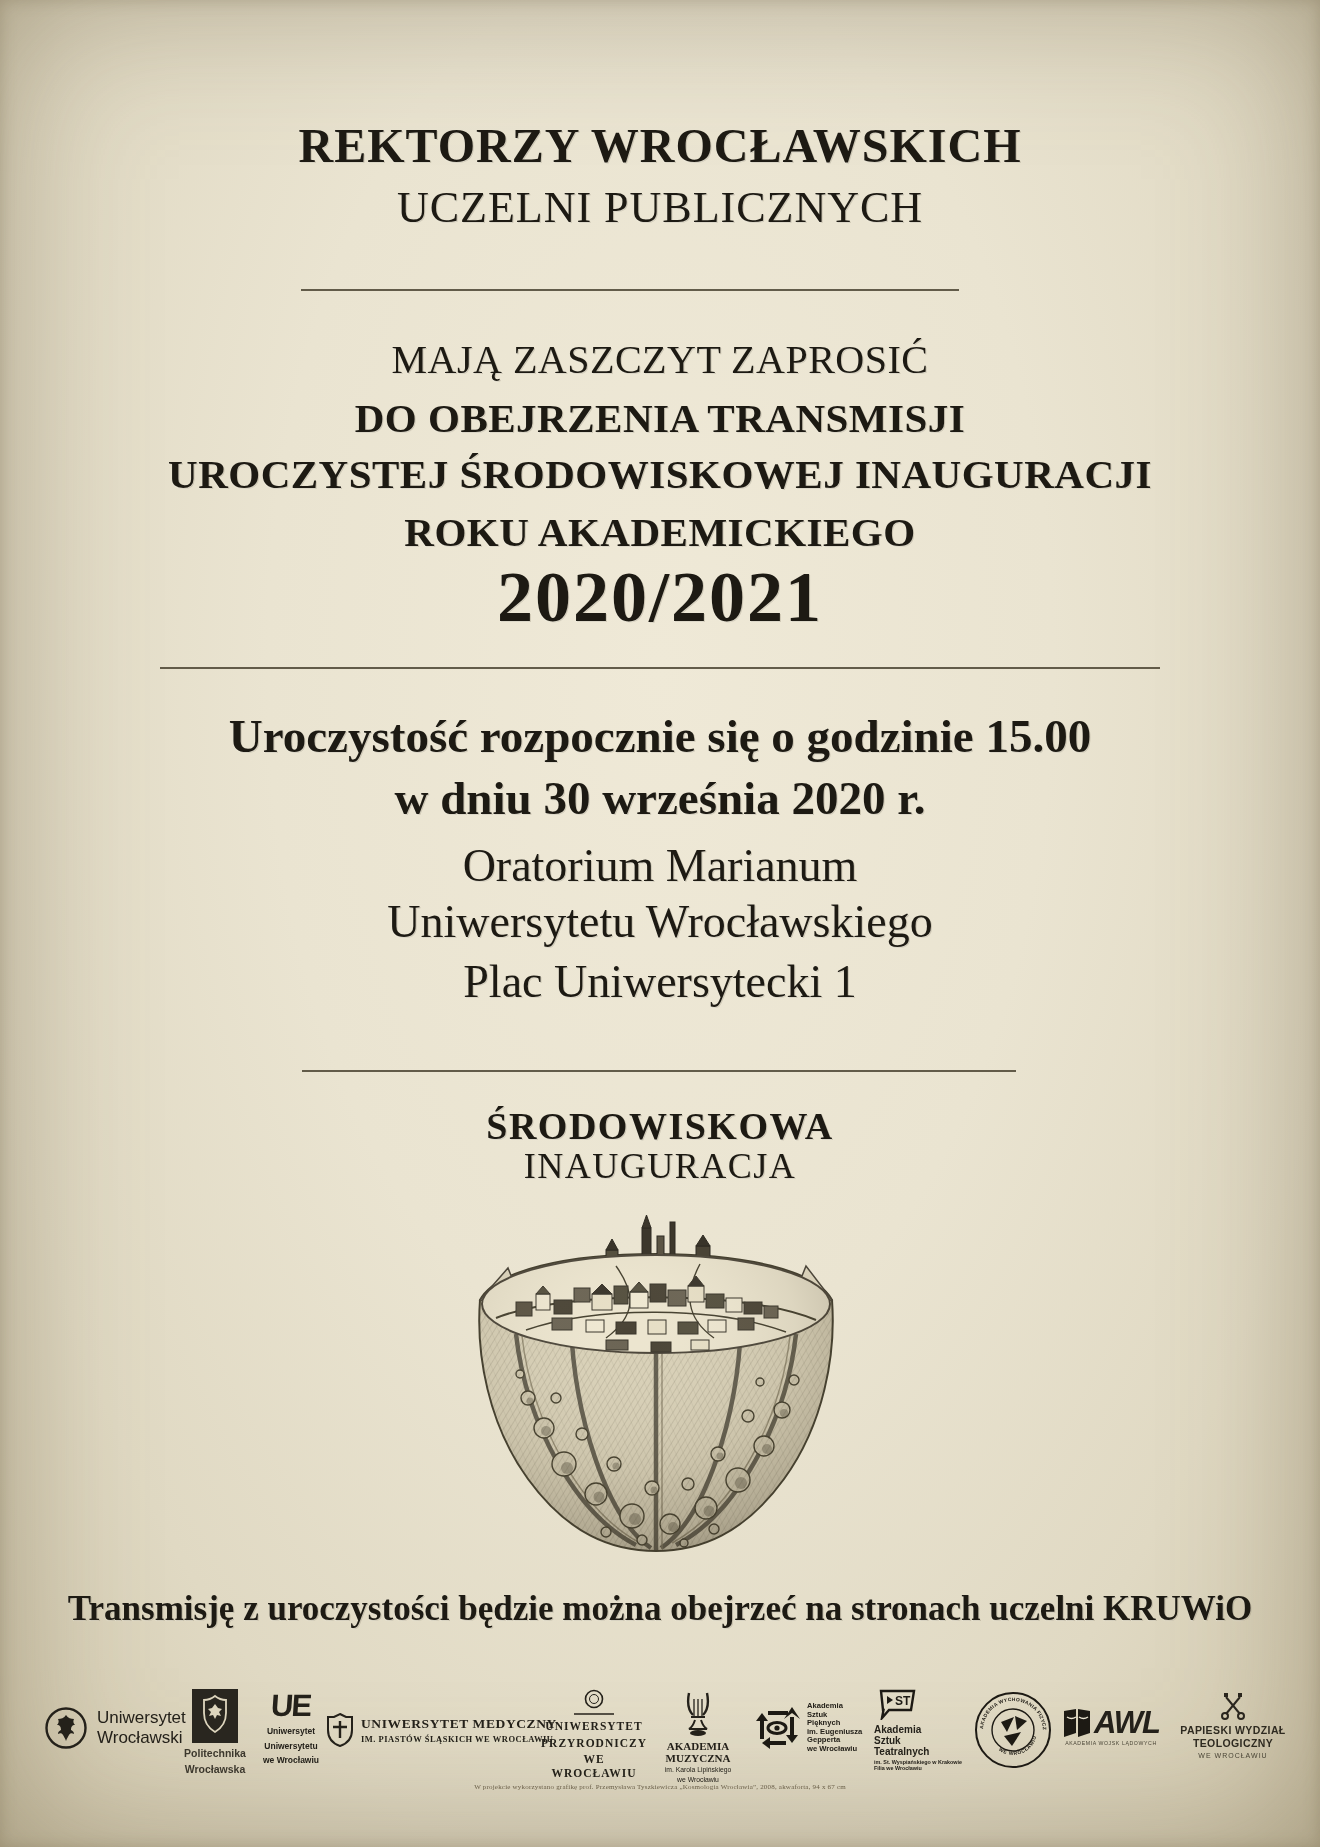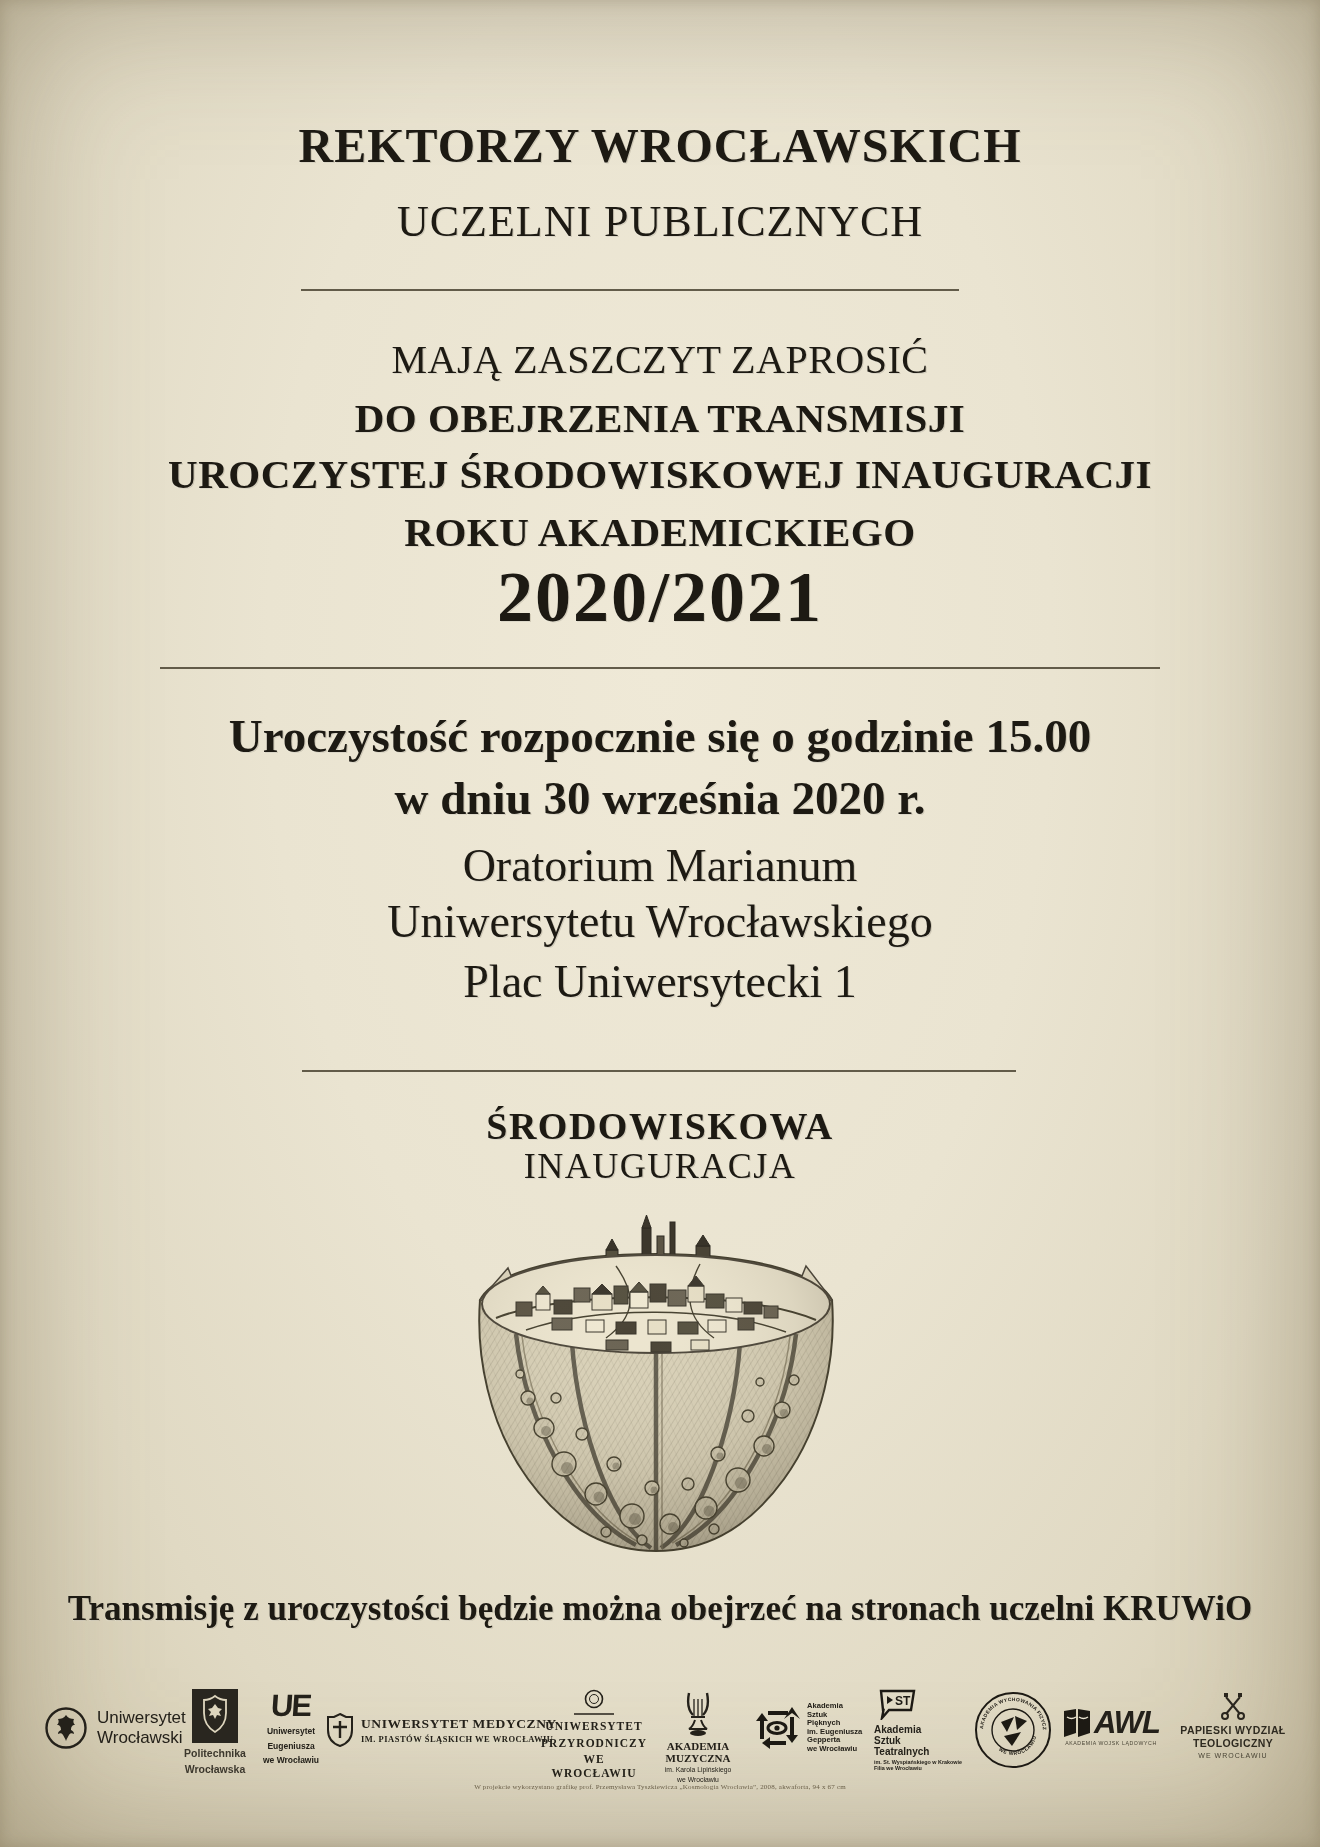--- a/index.html
+++ b/index.html
@@ -5,21 +5,21 @@
   html,body{margin:0;padding:0;background:#cfc6ac;}
   .poster{
     position:relative;width:1320px;height:1847px;overflow:hidden;
     background:radial-gradient(ellipse at 50% 36%, #efe9d7 0%, #eae4d1 42%, #e0d9c3 74%, #d2c9ae 100%);
     box-shadow:inset 0 0 150px rgba(108,96,66,.45), inset 0 0 16px rgba(108,96,66,.3);
     font-family:"Liberation Serif","DejaVu Serif",serif;color:#1d1a13;
   }
   .line{position:absolute;left:0;width:100%;text-align:center;white-space:nowrap;
         text-shadow:0 1px 1px rgba(255,255,250,.35), 1px 1px 0 rgba(60,50,30,.18);}
   .t1{top:118px;font-size:48px;font-weight:700;letter-spacing:1px;}
-  .t2{top:196px;font-size:44px;letter-spacing:1px;}
+  .t2{top:182px;font-size:44px;letter-spacing:1px;}
   .rule{position:absolute;height:2px;background:#4a4331;opacity:.85;}
   .rule1{top:289px;left:301px;width:658px;}
   .rule2{top:667px;left:160px;width:1000px;}
   .rule3{top:1070px;left:302px;width:714px;}
   .inv1{top:336px;font-size:40px;letter-spacing:.5px;}
   .inv2{top:394px;font-size:41px;font-weight:700;letter-spacing:.5px;}
   .inv3{top:450px;font-size:41px;font-weight:700;letter-spacing:.5px;}
   .inv4{top:508px;font-size:41px;font-weight:700;letter-spacing:.5px;}
   .year{top:556px;font-size:72px;font-weight:700;letter-spacing:2px;}
   .det1{top:709px;font-size:47px;font-weight:700;}
@@ -250,21 +250,21 @@
         <path d="M23 7c-5 4-11 4-11 4v13c0 10 6 16 11 19 5-3 11-9 11-19V11s-6 0-11-4z" fill="none" stroke="#ddd5bd" stroke-width="1.8"></path>
         <path d="M23 15l3 4 4 1-3 3 2 4-4-1-2 4-2-4-4 1 2-4-3-3 4-1z" fill="#ddd5bd"></path>
       </svg>
       <div class="cap">Politechnika</div>
       <div class="cap">Wrocławska</div>
     </div>
 
     <div class="logo col logo-ue">
       <div class="ue-glyph">UE</div>
       <div class="cap">Uniwersytet</div>
-      <div class="cap">Eugeniusza</div>
+      <div class="cap">Uniwersytetu</div>
       <div class="cap">we Wrocławiu</div>
     </div>
 
     <div class="logo row logo-umed">
       <svg width="28" height="36" viewBox="0 0 28 36">
         <path d="M14 2l6 3h6v13c0 9-6 14-12 16C8 32 2 27 2 18V5h6z" fill="none" stroke="#24211a" stroke-width="2"></path>
         <path d="M14 9v17M7 15h14" stroke="#24211a" stroke-width="2.4"></path>
       </svg>
       <div class="umed-txt">
         <div class="umed-l1">UNIWERSYTET MEDYCZNY</div>

